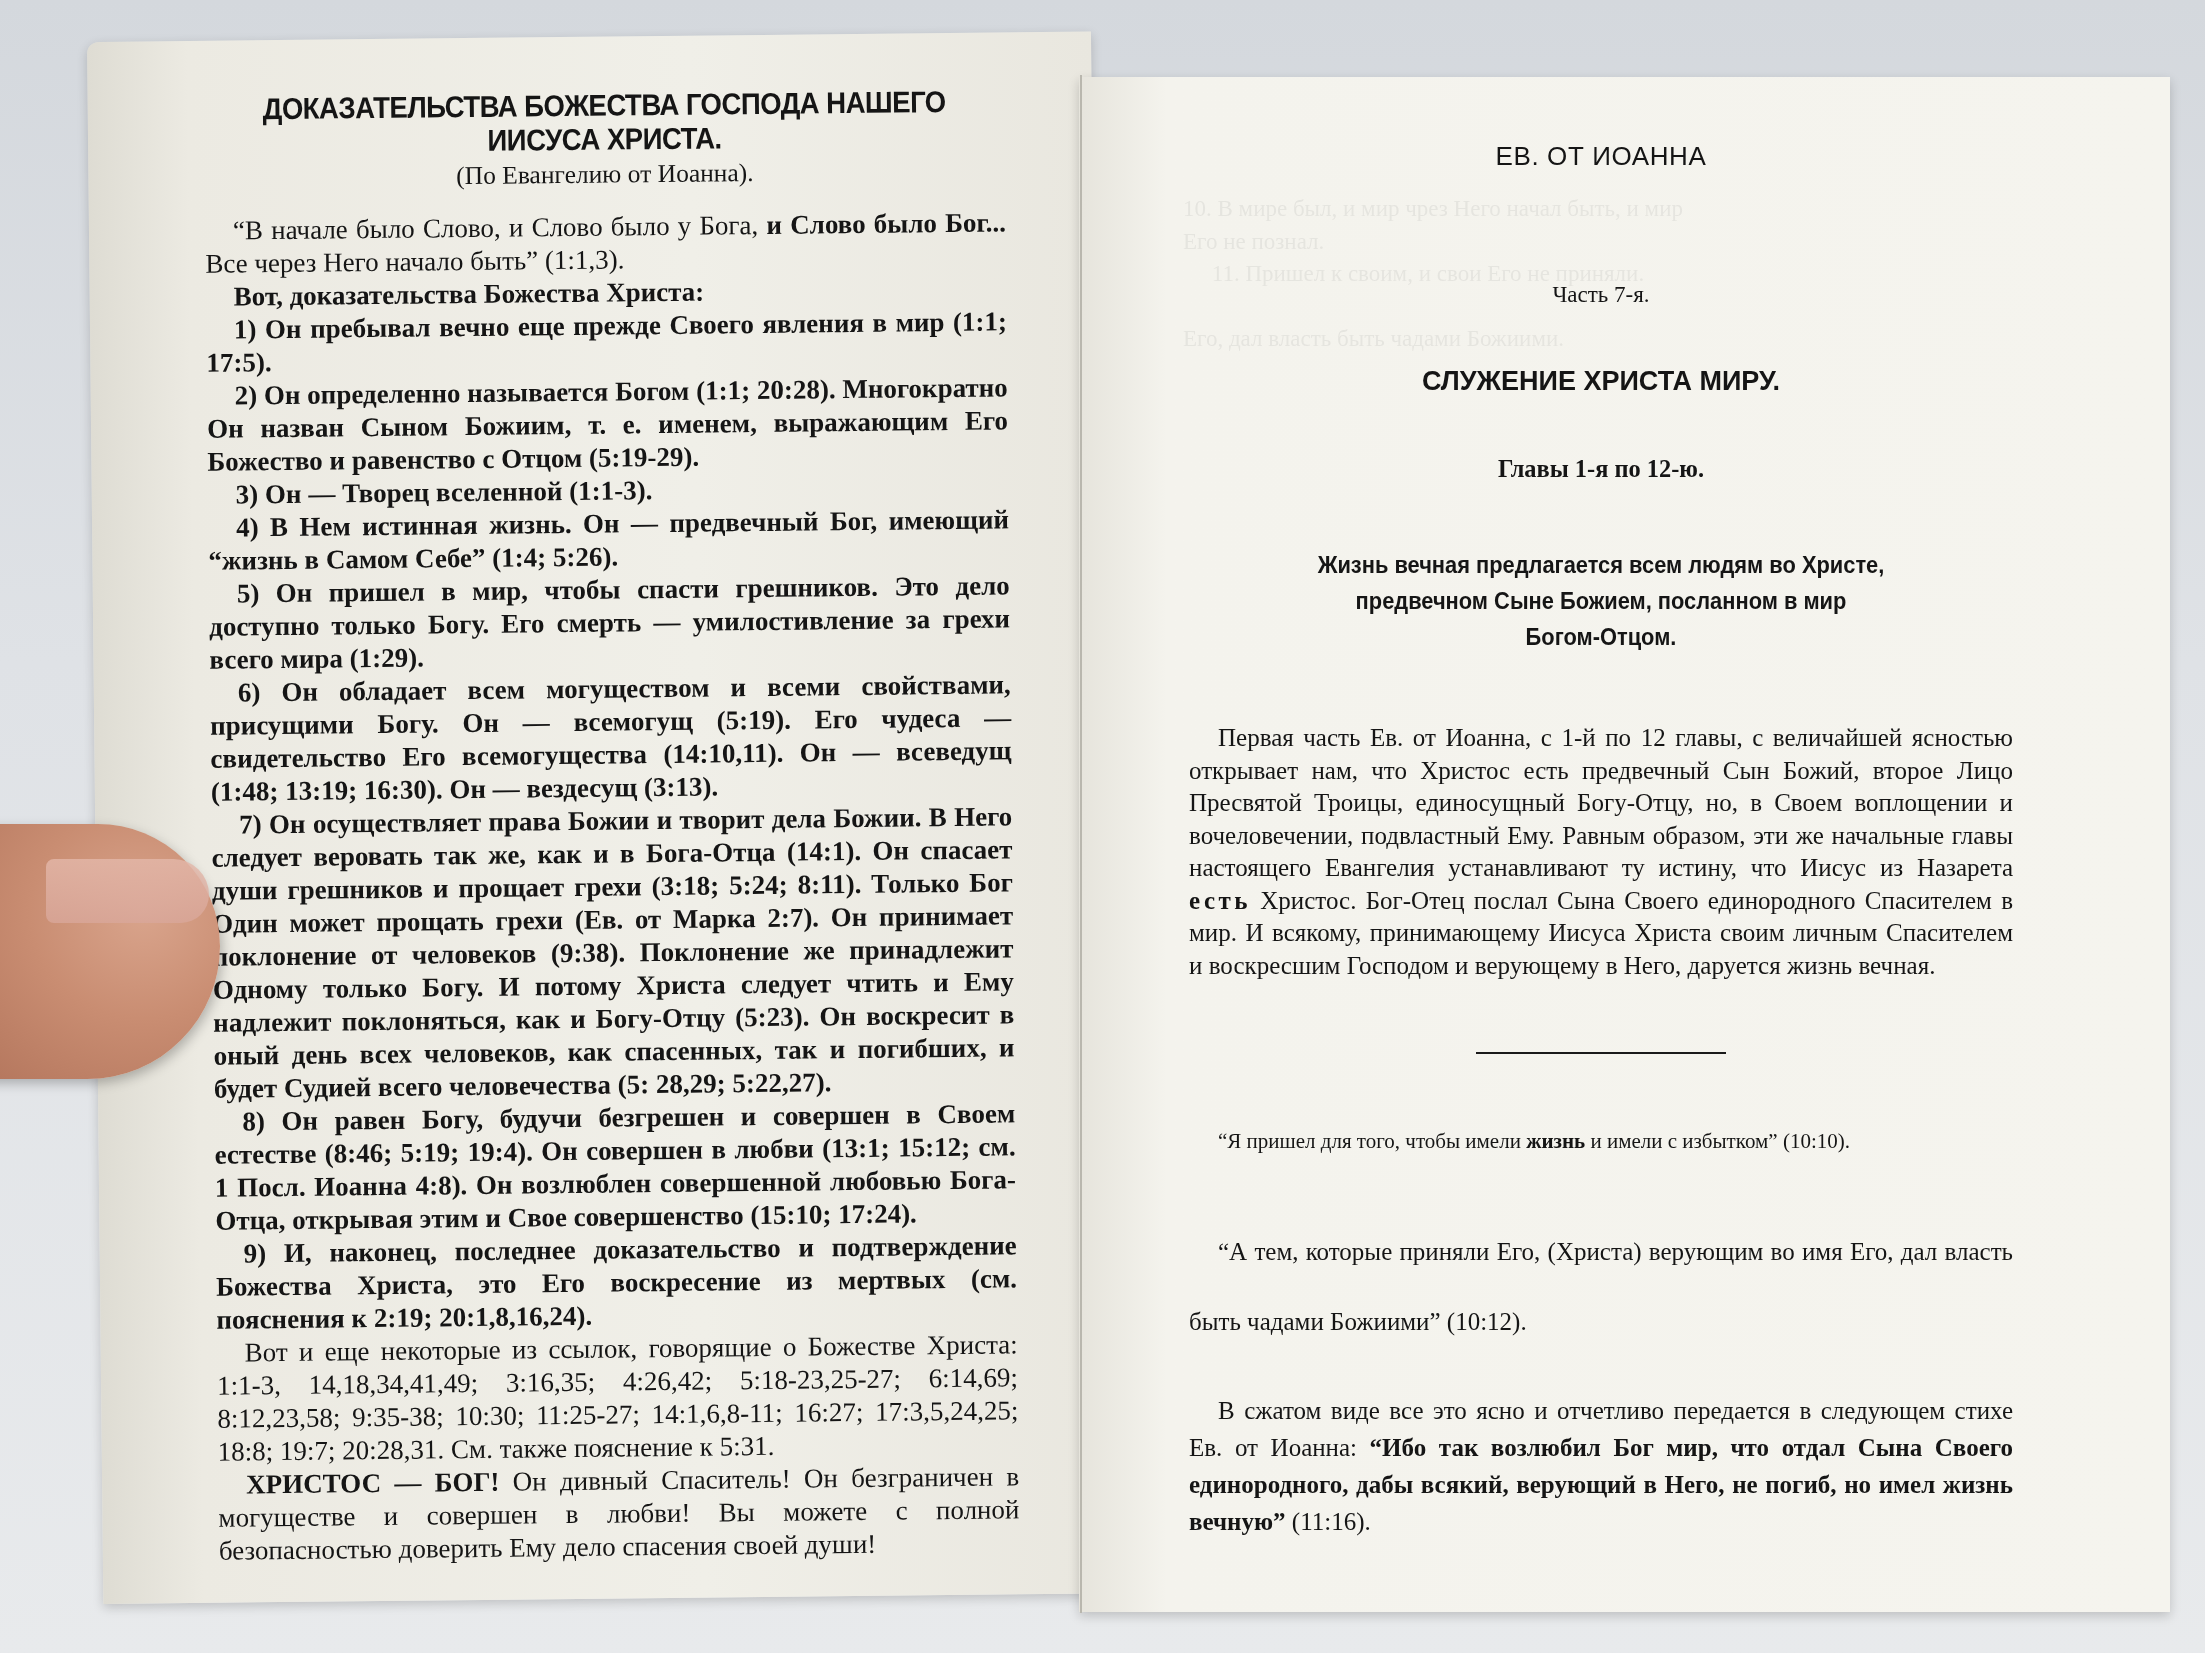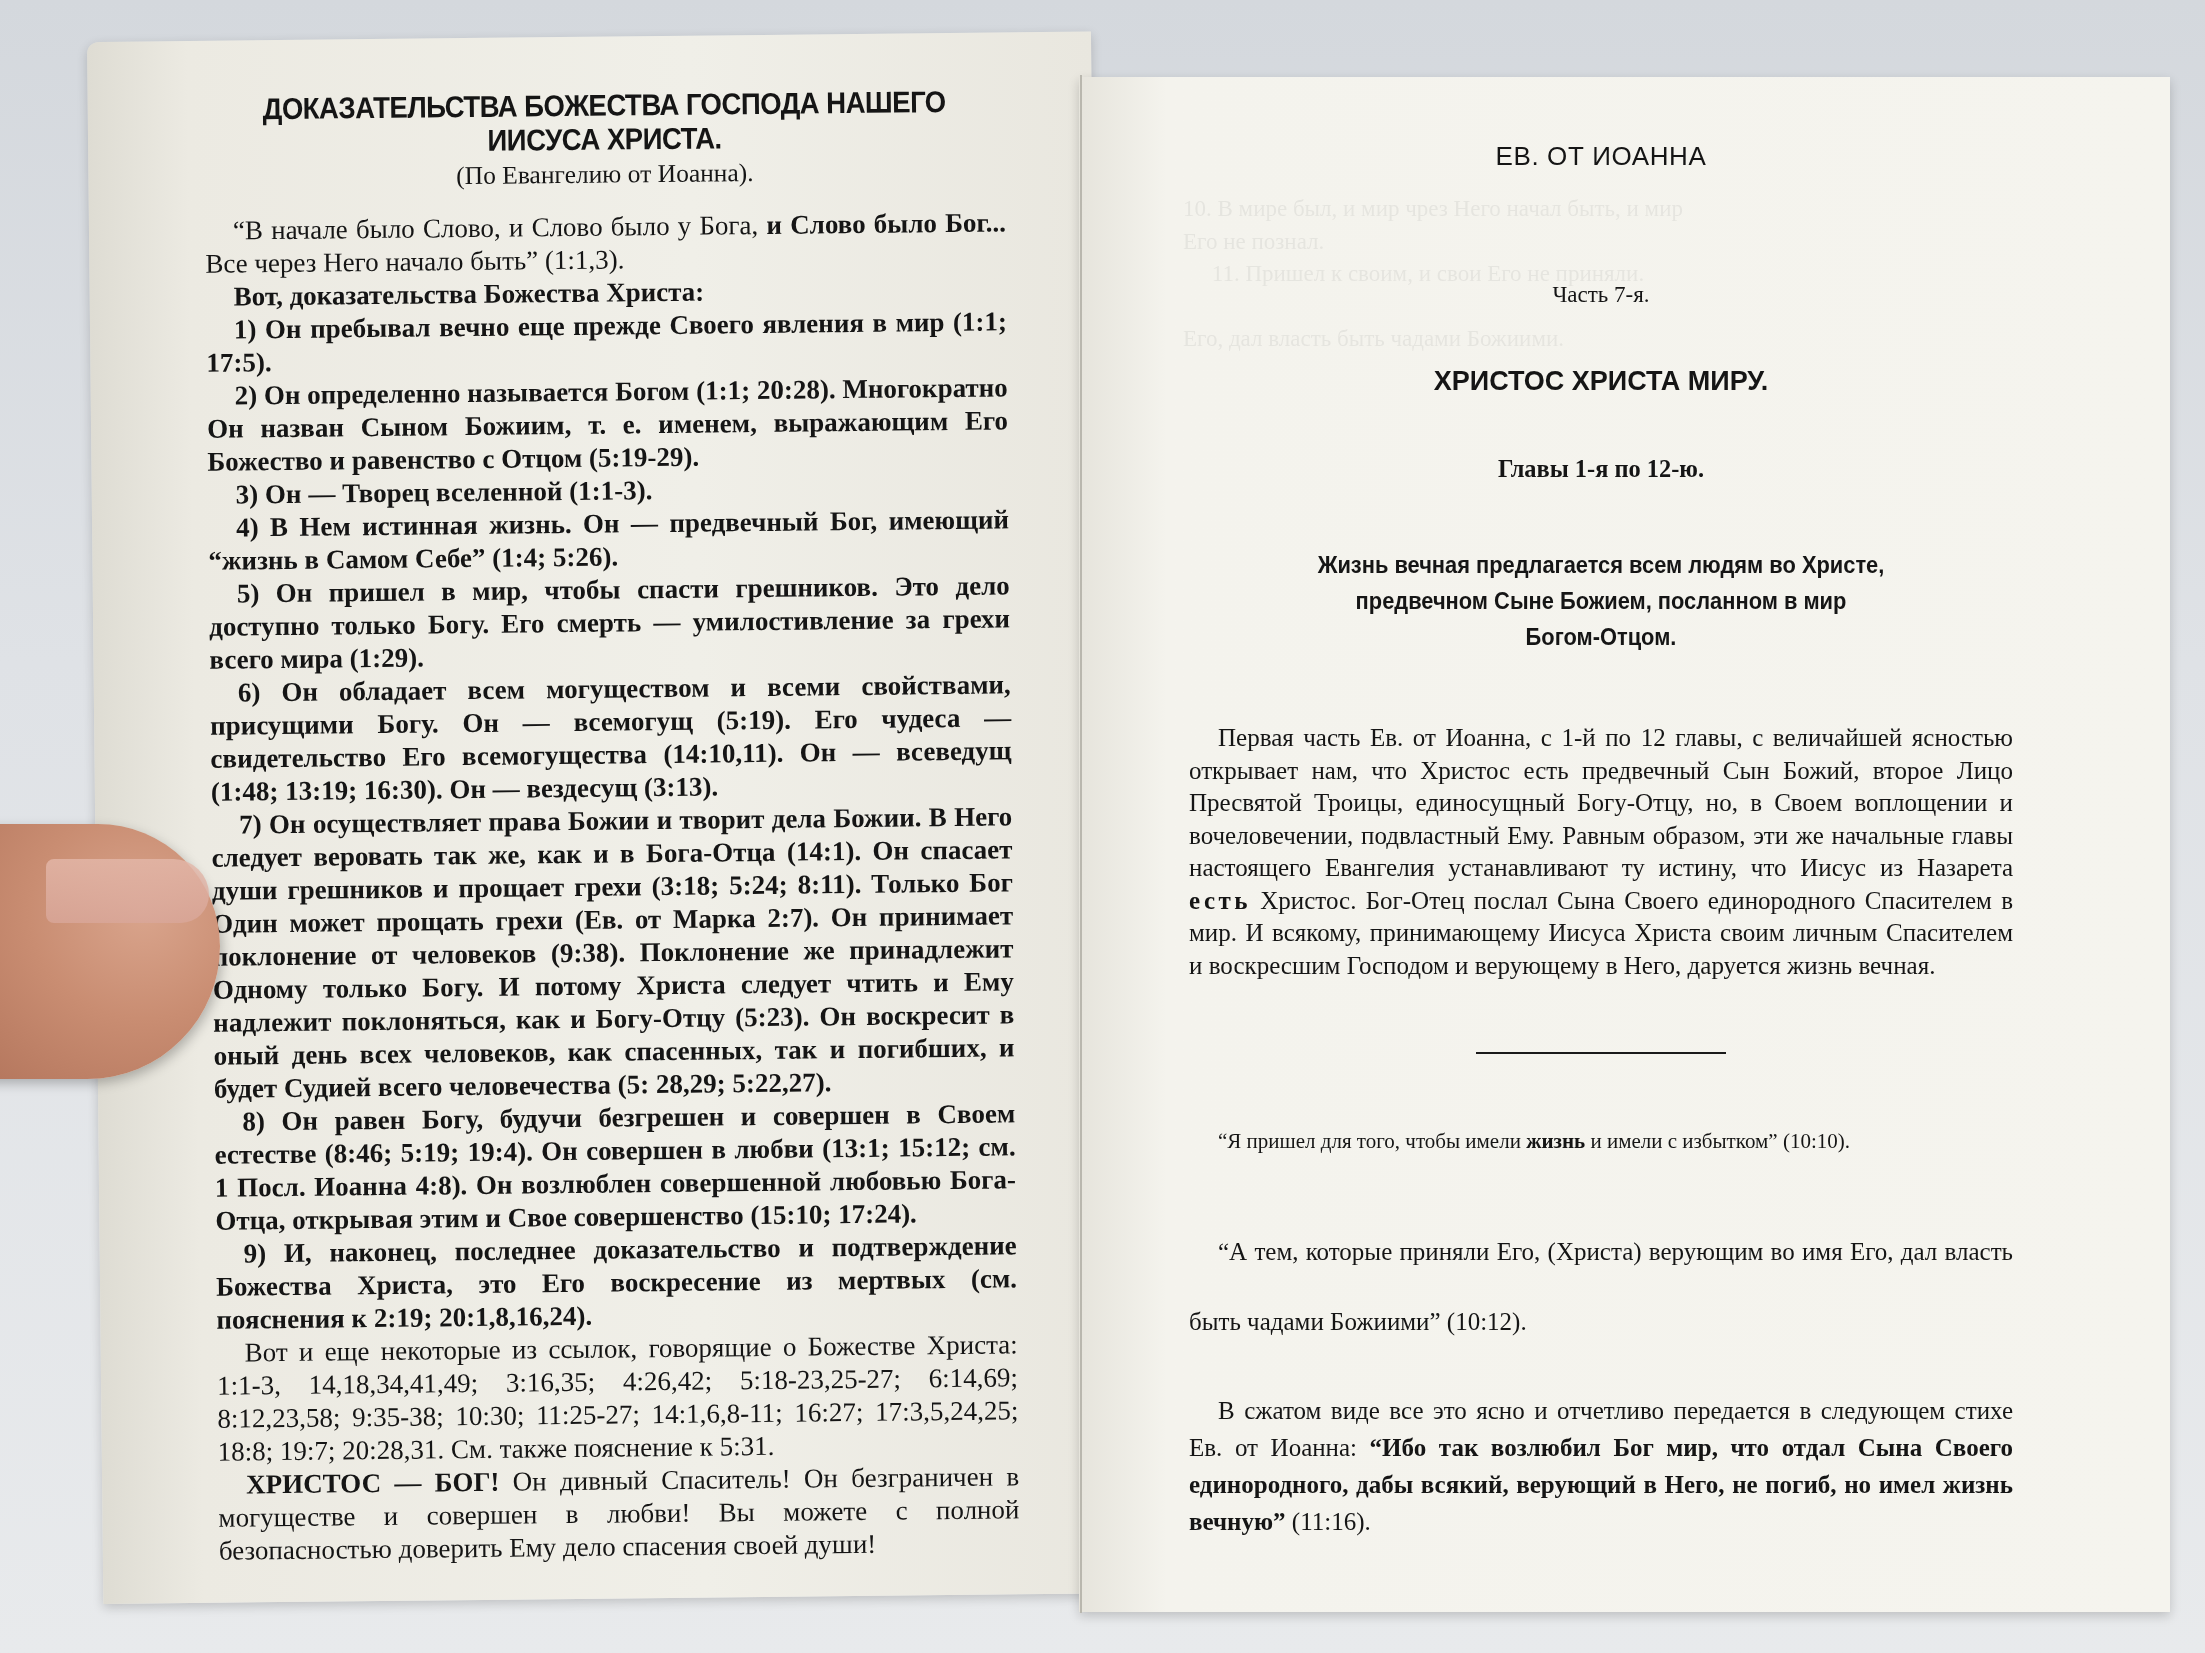--- a/index.html
+++ b/index.html
@@ -96,21 +96,21 @@
 
 <div id="right-page" class="page">
   <div class="ghost" style="left:104px; top:116px;">10. В мире был, и мир чрез Него начал быть, и мир
 Его не познал.
      11. Пришел к своим, и свои Его не приняли.
                                                          
 Его, дал власть быть чадами Божиими.</div>
   <div id="right-col" class="col">
     <div class="rhead">ЕВ. ОТ ИОАННА</div>
     <div class="rpart">Часть 7-я.</div>
-    <div class="rtitle">ХРИСТОС ХРИСТА МИРУ.</div>
+    <div class="rtitle">СЛУЖЕНИЕ ХРИСТА МИРУ.</div>
     <div class="rchap">Главы 1-я по 12-ю.</div>
     <div class="rsum">
       <div>Жизнь вечная предлагается всем людям во Христе,</div>
       <div>предвечном Сыне Божием, посланном в мир</div>
       <div>Богом-Отцом.</div>
     </div>
     <p class="rbody"><span>Первая часть Ев. от Иоанна, с 1-й по 12 главы, с величайшей ясностью открывает нам, что Христос есть предвечный Сын Божий, второе Лицо Пресвятой Троицы, единосущный Богу-Отцу, но, в Своем воплощении и вочеловечении, подвластный Ему. Равным образом, эти же начальные главы настоящего Евангелия устанавливают ту истину, что Иисус из Назарета </span><span class="spaced">есть</span><span> Христос. Бог-Отец послал Сына Своего единородного Спасителем в мир. И всякому, принимающему Иисуса Христа своим личным Спасителем и воскресшим Господом и верующему в Него, даруется жизнь вечная.</span></p>
     <div class="rule"></div>
     <p class="rquote"><span>“Я пришел для того, чтобы имели </span><b>жизнь</b><span> и имели с избытком” (10:10).</span></p>
     <p class="rquote2">“А тем, которые приняли Его, (Христа) верующим во имя Его, дал власть быть чадами Божиими” (10:12).</p>

